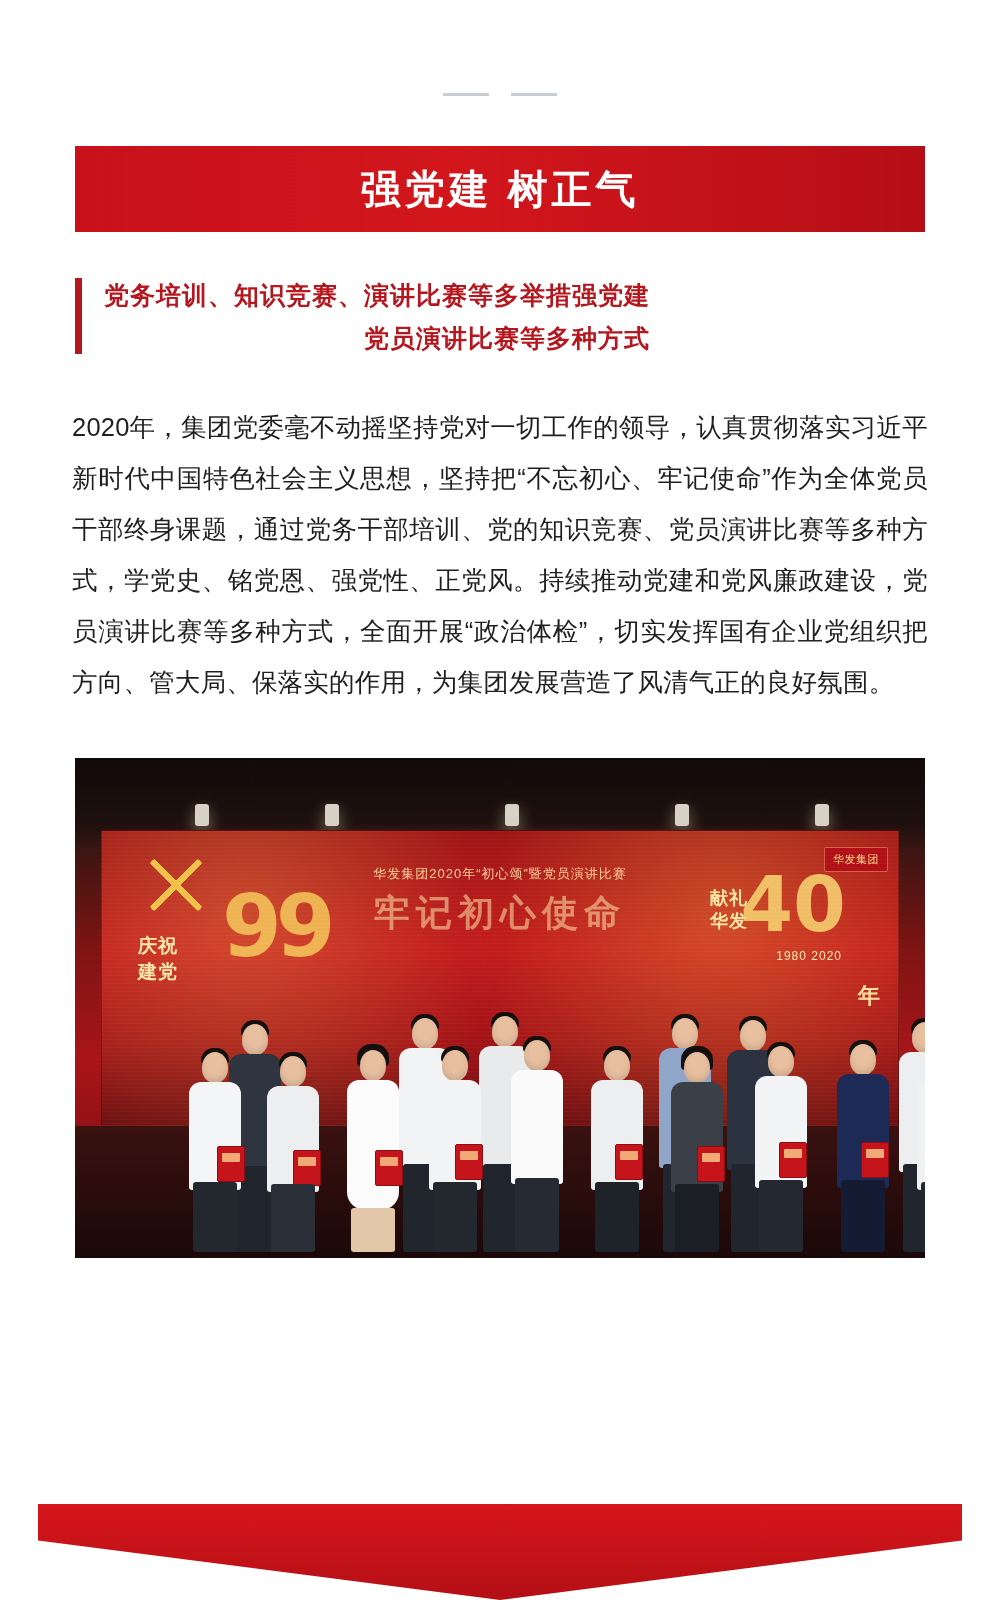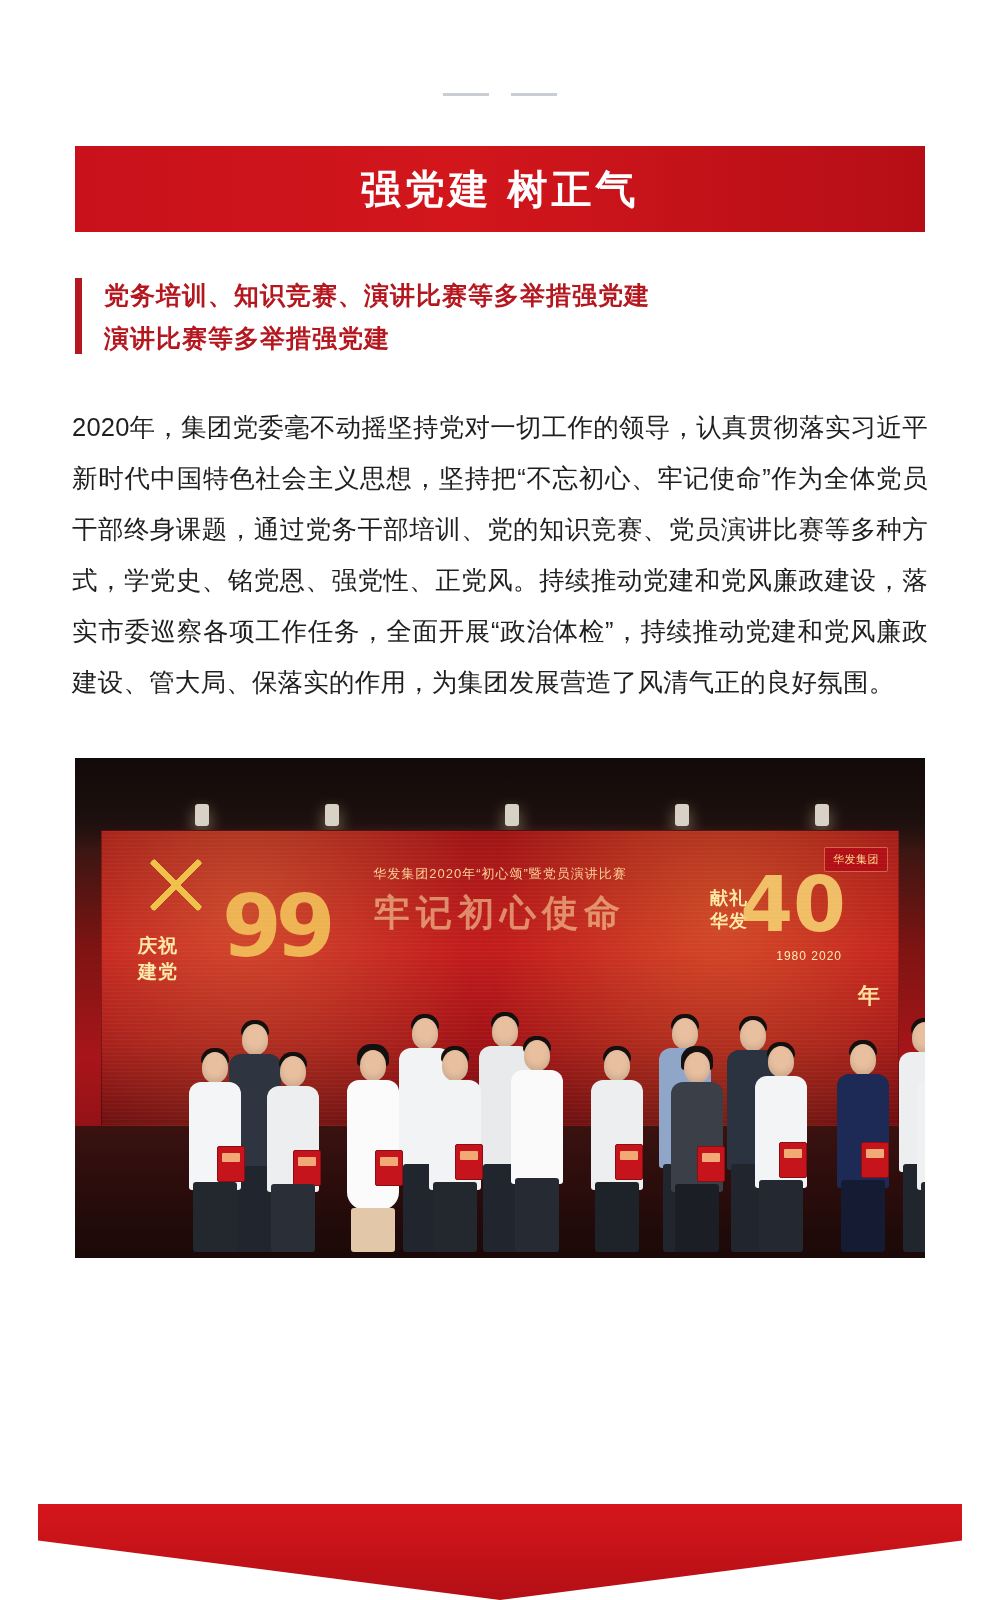--- a/index.html
+++ b/index.html
@@ -70,20 +70,21 @@
     background: #b5171f;
     flex: 0 0 7px;
     margin: 4px 0 6px 0;
   }
   .subtitle-text {
     color: #b5171f;
     font-size: 25px;
     font-weight: 700;
     line-height: 1.72;
     letter-spacing: 1px;
+    text-align: right;
   }
 
   
   .body-text {
     margin: 42px 72px 0 72px;
     font-size: 25.5px;
     line-height: 2.0;
     color: #1f1f1f;
     text-align: justify;
     letter-spacing: 0.2px;
@@ -313,25 +314,25 @@
 </div>
 
 <div class="banner">
   <span class="banner-title">强党建 树正气</span>
 </div>
 
 <div class="subtitle-block">
   <span class="subtitle-bar"></span>
   <div>
     <div class="subtitle-text">党务培训、知识竞赛、演讲比赛等多举措强党建</div>
-    <div class="subtitle-text">演讲比赛等多举措强党建</div>
+    <div class="subtitle-text">党员演讲比赛等多种方式</div>
   </div>
 </div>
 
-<p class="body-text">2020年，集团党委毫不动摇坚持党对一切工作的领导，认真贯彻落实习近平新时代中国特色社会主义思想，坚持把“不忘初心、牢记使命”作为全体党员干部终身课题，通过党务干部培训、党的知识竞赛、党员演讲比赛等多种方式，学党史、铭党恩、强党性、正党风。持续推动党建和党风廉政建设，落实市委巡察各项工作任务，全面开展“政治体检”，持续推动党建和党风廉政建设、管大局、保落实的作用，为集团发展营造了风清气正的良好氛围。</p>
+<p class="body-text">2020年，集团党委毫不动摇坚持党对一切工作的领导，认真贯彻落实习近平新时代中国特色社会主义思想，坚持把“不忘初心、牢记使命”作为全体党员干部终身课题，通过党务干部培训、党的知识竞赛、党员演讲比赛等多种方式，学党史、铭党恩、强党性、正党风。持续推动党建和党风廉政建设，党员演讲比赛等多种方式，全面开展“政治体检”，切实发挥国有企业党组织把方向、管大局、保落实的作用，为集团发展营造了风清气正的良好氛围。</p>
 
 <div class="photo-wrap">
   <div class="photo">
 
     <div class="truss"></div>
     <div class="lamp" style="left:120px"></div>
     <div class="lamp" style="left:250px"></div>
     <div class="lamp" style="left:430px"></div>
     <div class="lamp" style="left:600px"></div>
     <div class="lamp" style="left:740px"></div>

